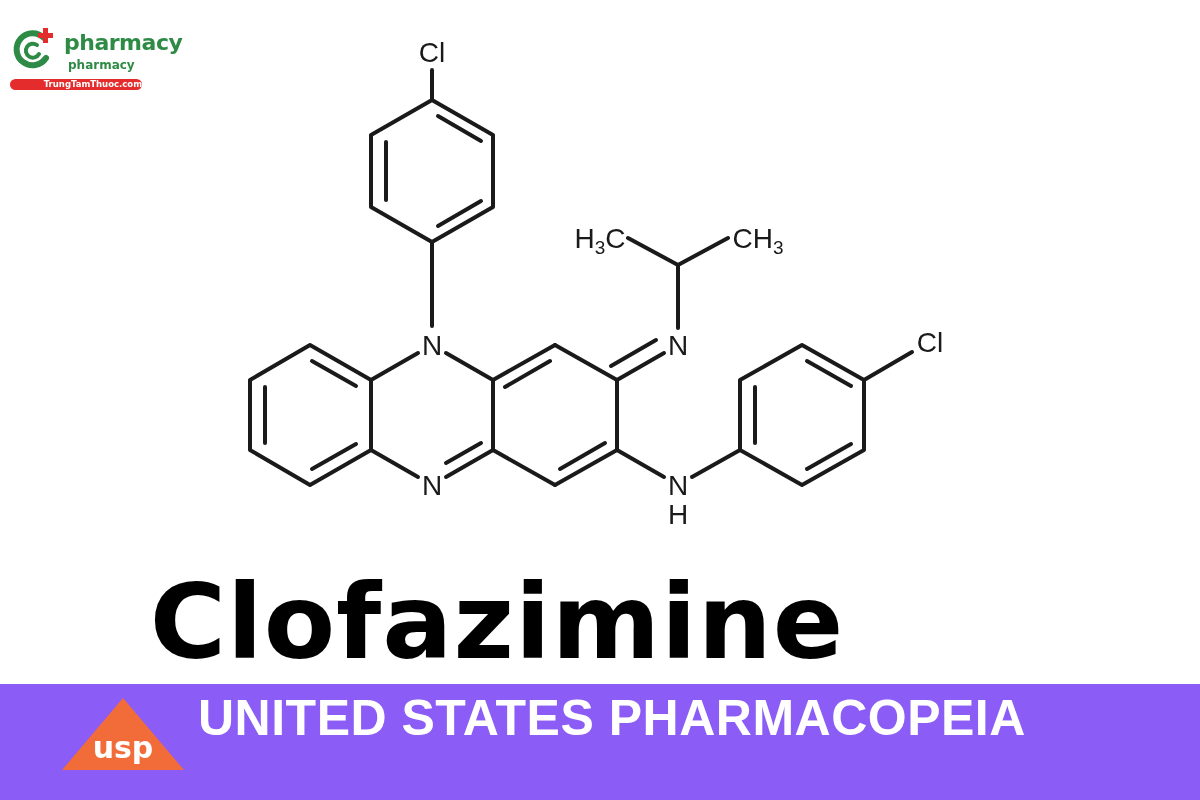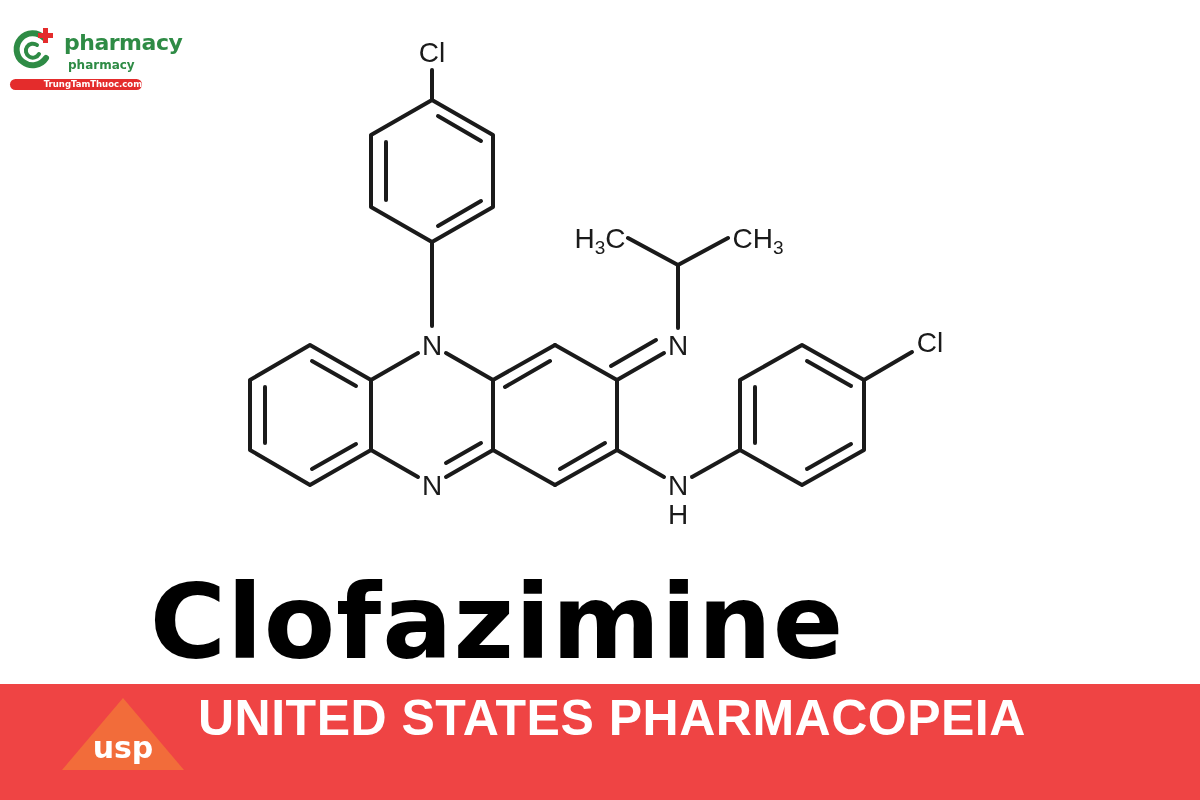--- a/index.html
+++ b/index.html
@@ -4,21 +4,21 @@
 <style>
   html, body { margin:0; padding:0; }
   body { width:1200px; height:800px; background:#ffffff; position:relative; overflow:hidden; font-family:"DejaVu Sans", sans-serif; }
   .logo { position:absolute; left:8px; top:22px; width:140px; height:72px; }
   .logo-mark { position:absolute; left:2px; top:4px; width:46px; height:46px; }
   .logo-name { position:absolute; left:56px; top:8px; font-family:"DejaVu Sans", sans-serif; font-weight:bold; font-size:22px; color:#2e8b45; letter-spacing:-0.5px; }
   .logo-sub { position:absolute; left:60px; top:36px; font-size:12px; color:#2e8b45; font-weight:bold; }
   .logo-url { position:absolute; left:2px; top:57px; width:132px; height:11px; background:#e42c2c; border-radius:6px; color:#fff; font-size:8.5px; font-weight:bold; text-align:right; line-height:11px; }
   .structure { position:absolute; left:0; top:0; width:1200px; height:560px; }
   .title { position:absolute; left:0; top:560px; width:994px; text-align:center; font-family:"DejaVu Sans", sans-serif; font-weight:bold; font-size:104px; line-height:124px; color:#000; letter-spacing:1px; }
-  .banner { position:absolute; left:0; top:684px; width:1200px; height:116px; background:#ef4444; }
+  .banner { position:absolute; left:0; top:684px; width:1200px; height:116px; background:#8b5cf6; }
   .usp-logo { position:absolute; left:60px; top:12px; width:126px; height:76px; }
   .banner-text { position:absolute; left:198px; top:4px; font-family:Liberation Sans, sans-serif; font-weight:bold; font-size:50px; line-height:60px; color:#ffffff; letter-spacing:0.5px; }
 </style>
 </head>
 <body>
 
 <div class="logo">
   <svg class="logo-mark" viewBox="0 0 46 46">
     <path d="M34 12 A16 16 0 1 0 36 32" fill="none" stroke="#2e8b45" stroke-width="6" stroke-linecap="round"></path>
     <path d="M27 19 A7 7 0 1 0 29 28" fill="none" stroke="#2e8b45" stroke-width="4" stroke-linecap="round"></path>

